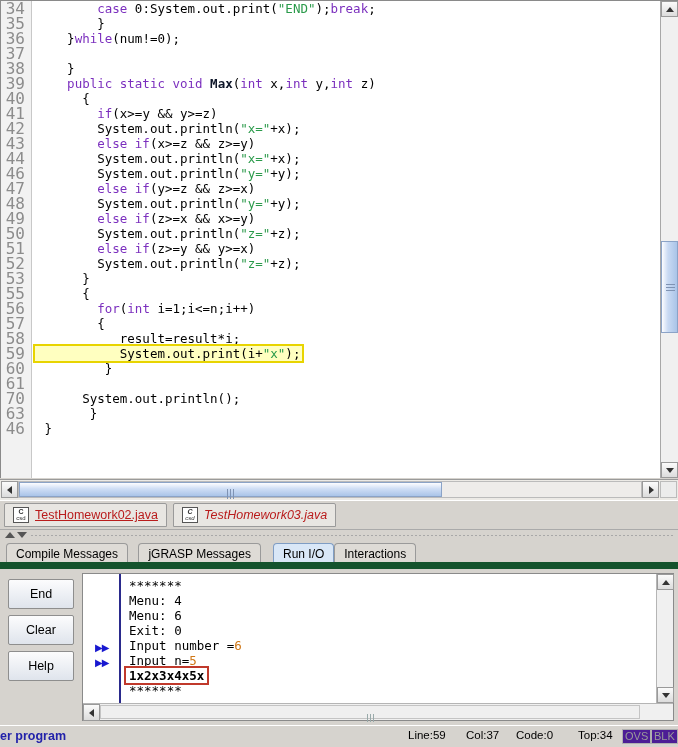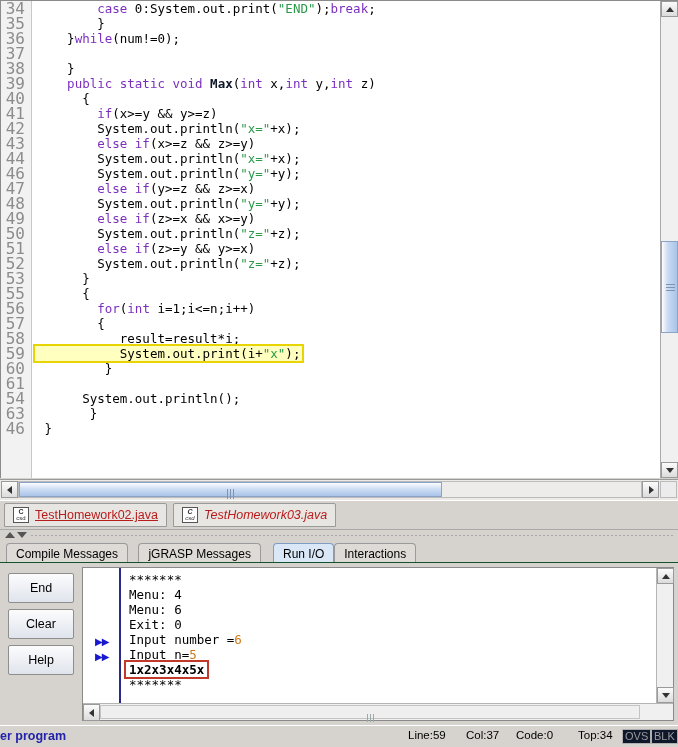--- a/index.html
+++ b/index.html
@@ -145,21 +145,21 @@
     background: #dedbd6; border: 1px solid #9a9a9a; border-bottom: none;
     border-radius: 4px 4px 0 0; box-sizing: border-box;
     display: flex; align-items: center; padding: 0 9px;
     font-size: 12px; color: #000; white-space: nowrap;
   }
   .ptab.active { background: #d9e7f7; border-color: #7f9dc4; font-weight: normal; }
 
   
   .iopanel {
     position: absolute; left: 0; top: 562px; width: 678px; height: 163px;
-    background: #d6d3ce; border-top: 1px solid #14532d;
+    background: #d6d3ce; border-top: 7px solid #14532d;
     box-sizing: border-box;
   }
   .iobuttons { position: absolute; left: 8px; top: 10px; width: 68px; }
   .iobtn {
     width: 64px; height: 28px; margin-bottom: 6px;
     background: linear-gradient(#fcfcfd, #dfe4ec);
     border: 1px solid #8e8e8e; border-radius: 2px;
     font-size: 12.5px; color: #000; cursor: default;
     display: flex; align-items: center; justify-content: center;
     font-family: "Liberation Sans", sans-serif;
@@ -213,21 +213,21 @@
   .status-left {
     position: absolute; left: 0; top: 3px; font-size: 12.5px;
     color: #2222aa; font-weight: bold;
   }
   .status-field {
     position: absolute; top: 3px; font-size: 11.5px; color: #000;
     font-family: "Liberation Sans", sans-serif; white-space: nowrap;
   }
   .status-ind {
     position: absolute; top: 3px; height: 15px;
-    border: 1px solid #b0b0b0; background: #0f172a;
+    border: 1px solid #b0b0b0; background: #4c1d95;
     font-size: 11px; color: #9a9a9a; padding: 0 2px;
     box-sizing: border-box; line-height: 13px;
   }
 </style>
 </head>
 <body>
 
 <div id="app">
 
   <div class="editor-wrap">
@@ -253,21 +253,21 @@
           <div class="cl"><span class="ln">51</span><span class="tx"><span>        </span><span class="kw">else if</span><span>(z&gt;=y &amp;&amp; y&gt;=x)</span></span></div>
           <div class="cl"><span class="ln">52</span><span class="tx"><span>        System.out.println(</span><span class="str">"z="</span><span>+z);</span></span></div>
           <div class="cl"><span class="ln">53</span><span class="tx"><span>      }</span></span></div>
           <div class="cl"><span class="ln">55</span><span class="tx"><span>      {</span></span></div>
           <div class="cl"><span class="ln">56</span><span class="tx"><span>        </span><span class="kw">for</span><span>(</span><span class="kw">int</span><span> i=1;i&lt;=n;i++)</span></span></div>
           <div class="cl"><span class="ln">57</span><span class="tx"><span>        {</span></span></div>
           <div class="cl"><span class="ln">58</span><span class="tx"><span>           result=result*i;</span></span></div>
           <div class="cl hl-line"><span class="ln">59</span><span class="tx"><span>           System.out.print(i+</span><span class="str">"x"</span><span>);</span></span></div>
           <div class="cl"><span class="ln">60</span><span class="tx"><span>         }</span></span></div>
           <div class="cl"><span class="ln">61</span><span class="tx"><span></span></span></div>
-          <div class="cl"><span class="ln">54</span><span class="tx"><span>      System.out.println();</span></span></div>
+          <div class="cl"><span class="ln">70</span><span class="tx"><span>      System.out.println();</span></span></div>
           <div class="cl"><span class="ln">63</span><span class="tx"><span>       }</span></span></div>
           <div class="cl"><span class="ln">46</span><span class="tx"><span> }</span></span></div>
         </div>
     </div>
 
     <div class="vscroll">
       <div class="sb-btn up">
         <span class="arr arr-up"></span>
       </div>
       <div class="vthumb" style="top:240px;height:92px;">

